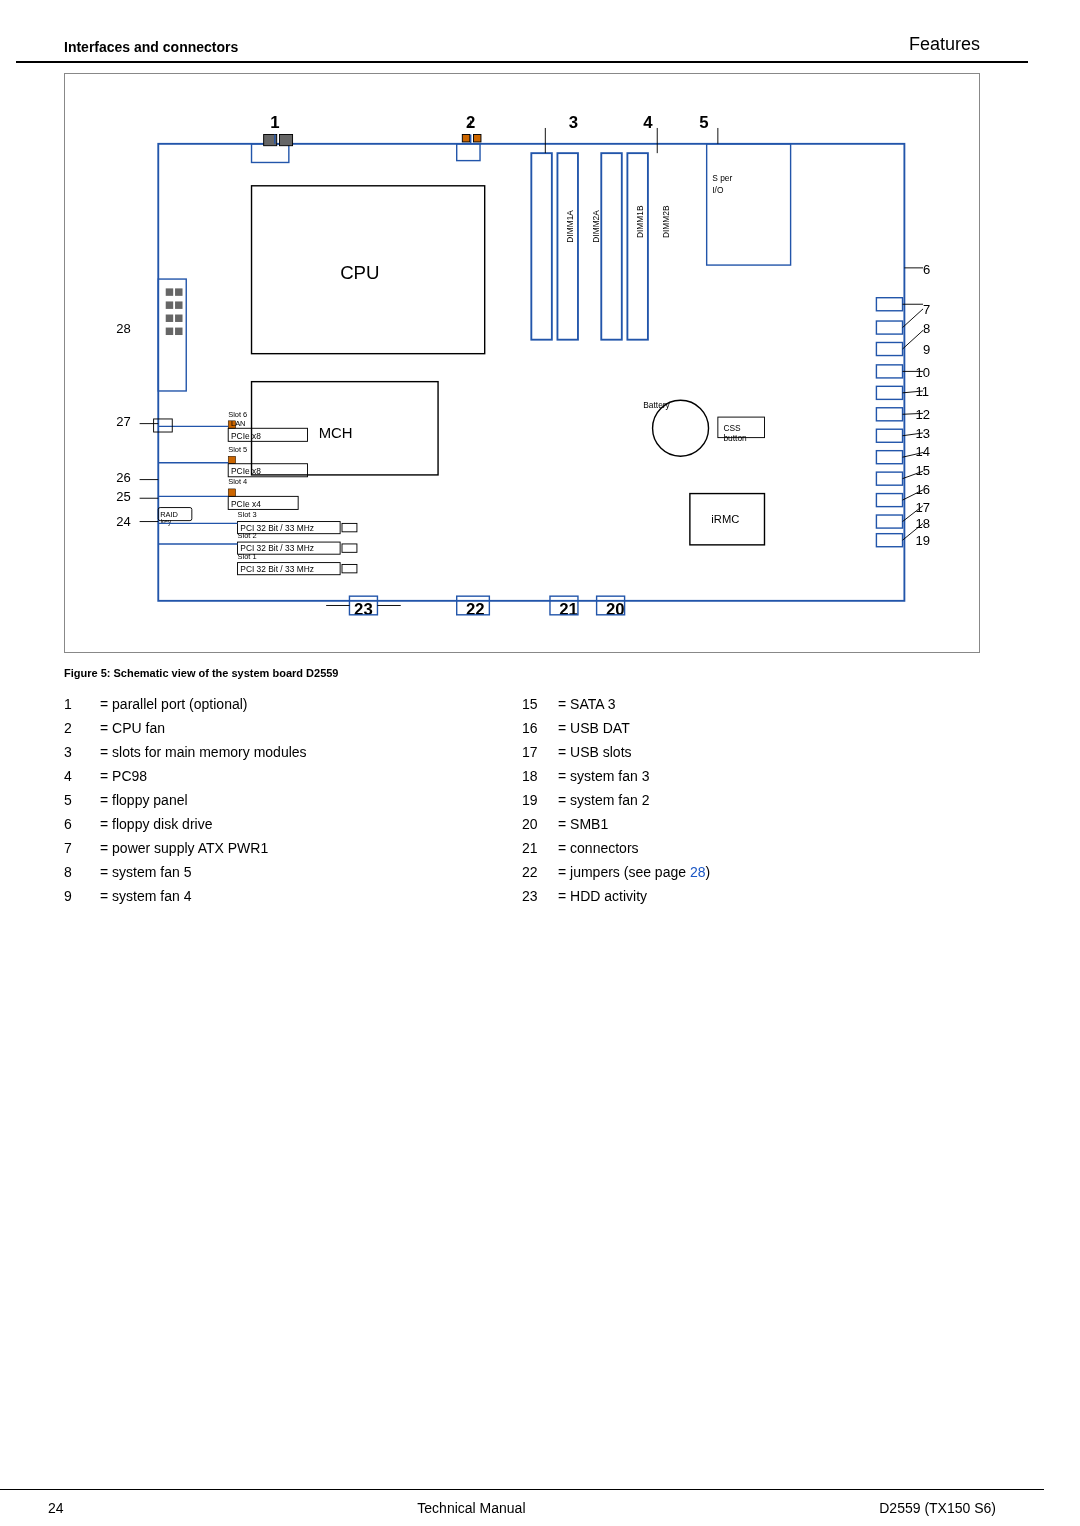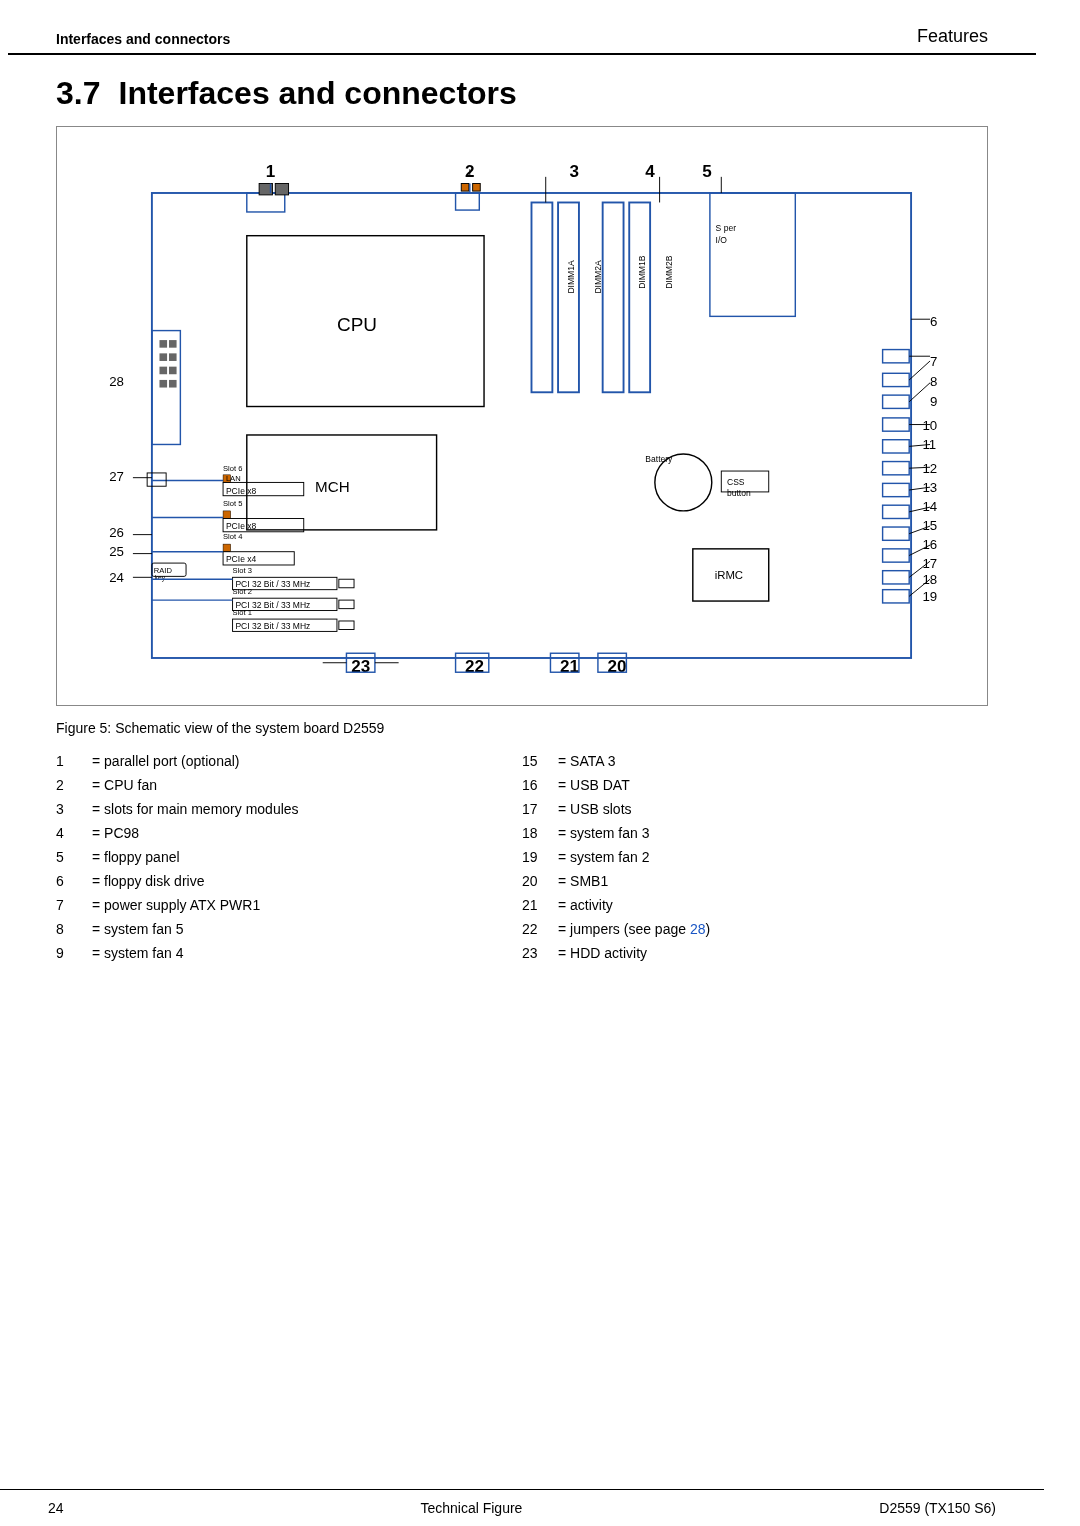--- a/index.html
+++ b/index.html
@@ -7,21 +7,21 @@
       width: 1080px;
       min-height: 1526px;
       background: #fff;
       font-family: Arial, Helvetica, sans-serif;
       font-size: 14px;
       color: #000;
     }
     .page {
       width: 1044px;
       min-height: 1526px;
-      padding: 8px;
+      padding: 16px;
       position: relative;
     }
     
     .header {
       display: flex;
       justify-content: space-between;
       align-items: flex-end;
       border-bottom: 2px solid #000;
       padding: 18px 48px 6px 48px;
       margin-bottom: 10px;
@@ -52,21 +52,22 @@
       border: 1.5px solid #888;
       position: relative;
       height: 580px;
       overflow: hidden;
       background: #fff;
     }
 
     
     .figure-caption {
       padding: 4px 48px 14px 48px;
-      font-size: 14px;
+      font-size: 11px;
+      font-weight: bold;
     }
 
     
     .legend {
       padding: 0 48px;
       display: grid;
       grid-template-columns: 1fr 1fr;
       gap: 2px 0;
     }
     .legend-item {
@@ -113,25 +114,20 @@
 </head>
 <body>
 
 <div class="page">
 
   <div class="header">
     <span class="header-left">Interfaces and connectors</span>
     <span class="header-right">Features</span>
   </div>
 
-  <div class="section-title">
-    <h2>
-      <span class="section-number">3.7</span><span>Interfaces and connectors</span>
-    </h2>
-  </div>
 
   <div class="diagram-area">
     <svg class="diagram-svg" viewBox="0 0 980 580" xmlns="http://www.w3.org/2000/svg">
 
       <rect x="0" y="0" width="980" height="580" fill="white"></rect>
 
       <text x="220" y="38" font-size="18" font-weight="bold" fill="#000">1</text>
       <text x="430" y="38" font-size="18" font-weight="bold" fill="#000">2</text>
       <text x="540" y="38" font-size="18" font-weight="bold" fill="#000">3</text>
       <text x="620" y="38" font-size="18" font-weight="bold" fill="#000">4</text>
@@ -372,21 +368,21 @@
       <span class="legend-num">20</span>
       <span class="legend-text">= SMB1</span>
     </div>
 
     <div class="legend-item">
       <span class="legend-num">7</span>
       <span class="legend-text">= power supply ATX PWR1</span>
     </div>
     <div class="legend-item">
       <span class="legend-num">21</span>
-      <span class="legend-text">= activity</span>
+      <span class="legend-text">= connectors</span>
     </div>
 
     <div class="legend-item">
       <span class="legend-num">8</span>
       <span class="legend-text">= system fan 5</span>
     </div>
     <div class="legend-item">
       <span class="legend-num">22</span>
       <span class="legend-text">= jumpers (see page <a class="legend-link" href="#">28</a>)</span>
     </div>
@@ -397,17 +393,17 @@
     </div>
     <div class="legend-item">
       <span class="legend-num">23</span>
       <span class="legend-text">= HDD activity</span>
     </div>
 
   </div>
 
   <div class="footer">
     <span>24</span>
-    <span>Technical Figure</span>
+    <span>Technical Manual</span>
     <span>D2559 (TX150 S6)</span>
   </div>
 
 </div>
 
 </body></html>

